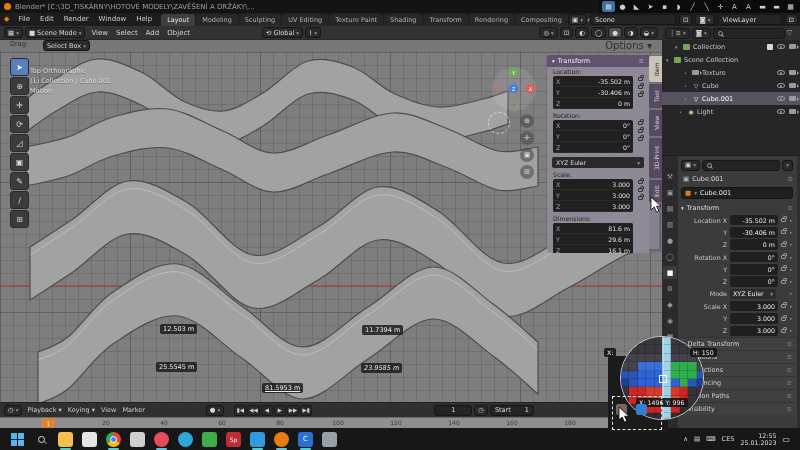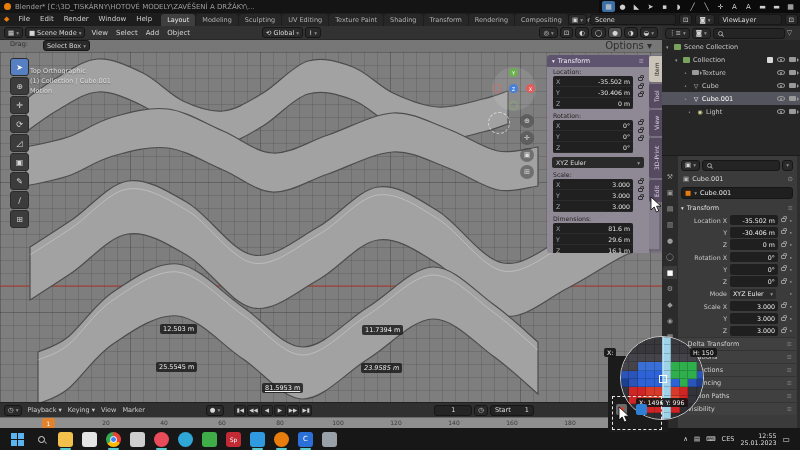--- a/index.html
+++ b/index.html
@@ -436,36 +436,36 @@
   <div class="outliner">
     <div class="outhdr">
       <span class="pill">⋮≡<span class="cv">▾</span></span>
       <span class="pill">◙<span class="cv">▾</span></span>
       <span class="fieldpill" style="width:72px;gap:3px;">
           <span class="mag"></span>
         </span>
       <span style="color:#aaa;font-size:7px;">▽</span>
     </div>
     <div id="outrows">
-        <div class="orow" style="padding-left: 4px;">
-          <span style="width: 8px; font-size: 5px; color: rgb(153, 153, 153);">▾</span>
-          <span class="colic" style="margin-right: 3px;"></span>
-          <span>Scene Collection</span>
-          <span class="oright"></span>
-        </div>
         <div class="orow" style="padding-left: 13px;">
           <span style="width: 8px; font-size: 5px; color: rgb(153, 153, 153);">▾</span>
           <span class="colic" style="margin-right: 3px;"></span>
           <span>Collection</span>
           <span class="oright">
             <span class="ico-check"></span>
             <span class="ico-eye"></span>
             <span class="ico-cam"></span>
           </span>
         </div>
+        <div class="orow" style="padding-left: 4px;">
+          <span style="width: 8px; font-size: 5px; color: rgb(153, 153, 153);">▾</span>
+          <span class="colic" style="margin-right: 3px;"></span>
+          <span>Scene Collection</span>
+          <span class="oright"></span>
+        </div>
         <div class="orow" style="padding-left: 22px;">
           <span style="width: 8px; font-size: 5px; color: rgb(153, 153, 153);">•</span>
           <span class="ico-cam" style="margin-right: 3px;"></span>
           <span>Texture</span>
           <span class="oright">
             <span class="ico-eye"></span>
             <span class="ico-cam"></span>
           </span>
         </div>
         <div class="orow" style="padding-left: 22px;">
@@ -479,21 +479,21 @@
         </div>
         <div class="orow sel" style="padding-left: 22px;">
           <span style="width: 8px; font-size: 5px; color: rgb(153, 153, 153);">•</span>
           <span class="oic">▽</span>
           <span>Cube.001</span>
           <span class="oright">
             <span class="ico-eye"></span>
             <span class="ico-cam"></span>
           </span>
         </div>
-        <div class="orow" style="padding-left: 26px;">
+        <div class="orow" style="padding-left: 17px;">
           <span style="width: 8px; font-size: 5px; color: rgb(153, 153, 153);">•</span>
           <span class="oic" style="color: rgb(216, 216, 154);">◉</span>
           <span>Light</span>
           <span class="oright">
             <span class="ico-eye"></span>
             <span class="ico-cam"></span>
           </span>
         </div>
       </div>
   </div>

